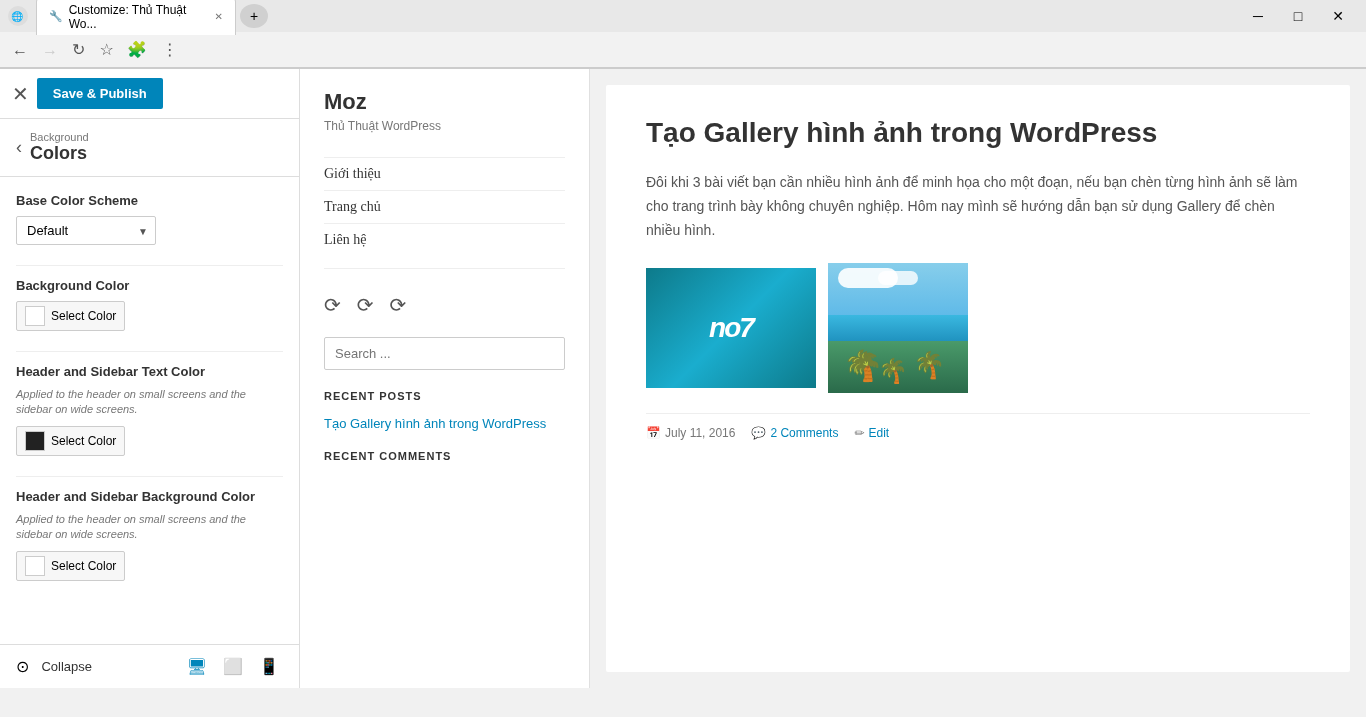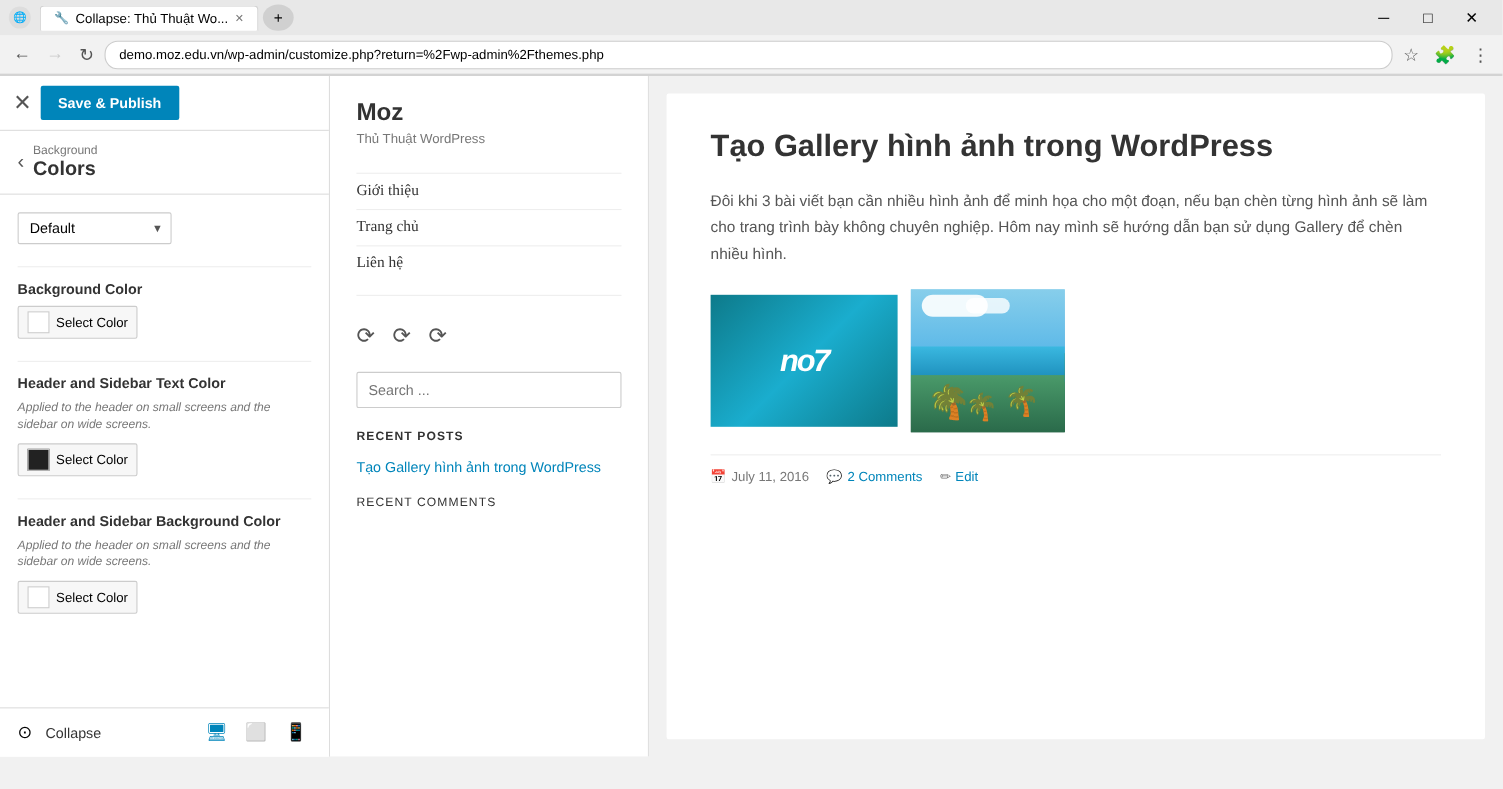--- a/index.html
+++ b/index.html
@@ -308,21 +308,21 @@
     .recent-post-link {
       display: block;
       color: #0085ba;
       text-decoration: none;
       font-size: 13px;
       line-height: 1.5;
       margin-bottom: 8px;
     }
     .section-header-title {
       font-size: 11px;
-      font-weight: normal;
+      font-weight: bold;
       letter-spacing: 1px;
       color: #333;
       text-transform: uppercase;
       margin-top: 16px;
       margin-bottom: 8px;
     }
 
     
     .wp-main {
       flex: 1;
@@ -412,36 +412,35 @@
   </style>
 </head>
 <body>
 
 <div class="browser-chrome">
 
   <div style="display:flex; align-items:center; height:32px; background:#e8e8e8; padding:0 8px;">
     <div style="width:20px;height:20px;background:#ddd;border-radius:50%;margin-right:8px;display:flex;align-items:center;justify-content:center;font-size:10px;">🌐</div>
     <div class="browser-tab">
       <span style="font-size:11px;">🔧</span>
-      <span>Collapse: Thủ Thuật Wo...</span>
+      <span>Customize: Thủ Thuật Wo...</span>
       <span class="tab-close">✕</span>
     </div>
     <div style="margin-left:4px;width:28px;height:24px;background:#d0d0d0;border-radius:50%;display:flex;align-items:center;justify-content:center;font-size:14px;cursor:pointer;">+</div>
     <div class="window-controls">
       <button class="win-btn">─</button>
       <button class="win-btn">□</button>
       <button class="win-btn close">✕</button>
     </div>
   </div>
 
   <div class="address-bar">
     <button class="nav-btn">←</button>
     <button class="nav-btn" disabled="">→</button>
     <button class="nav-btn">↻</button>
-    <input class="url-input" type="text" value="demo.moz.edu.vn/wp-admin/customize.php?return=%2Fwp-admin%2Fthemes.php" style="">
     <button class="nav-btn">☆</button>
     <button class="nav-btn">🧩</button>
     <button class="nav-btn">⋮</button>
   </div>
 </div>
 
 <div class="main-layout">
 
   <div class="customizer-panel">
 
@@ -454,20 +453,21 @@
       <button class="back-btn">‹</button>
       <div>
         <span class="customizing-label">Background</span>
         <span class="section-title">Colors</span>
       </div>
     </div>
 
     <div class="customizer-content">
 
       <div class="setting-group">
+        <span class="setting-label">Base Color Scheme</span>
         <div class="select-wrapper">
           <select class="color-scheme-select">
             <option>Default</option>
             <option>Dark</option>
             <option>Light</option>
           </select>
           <span class="select-arrow">▼</span>
         </div>
       </div>
 

